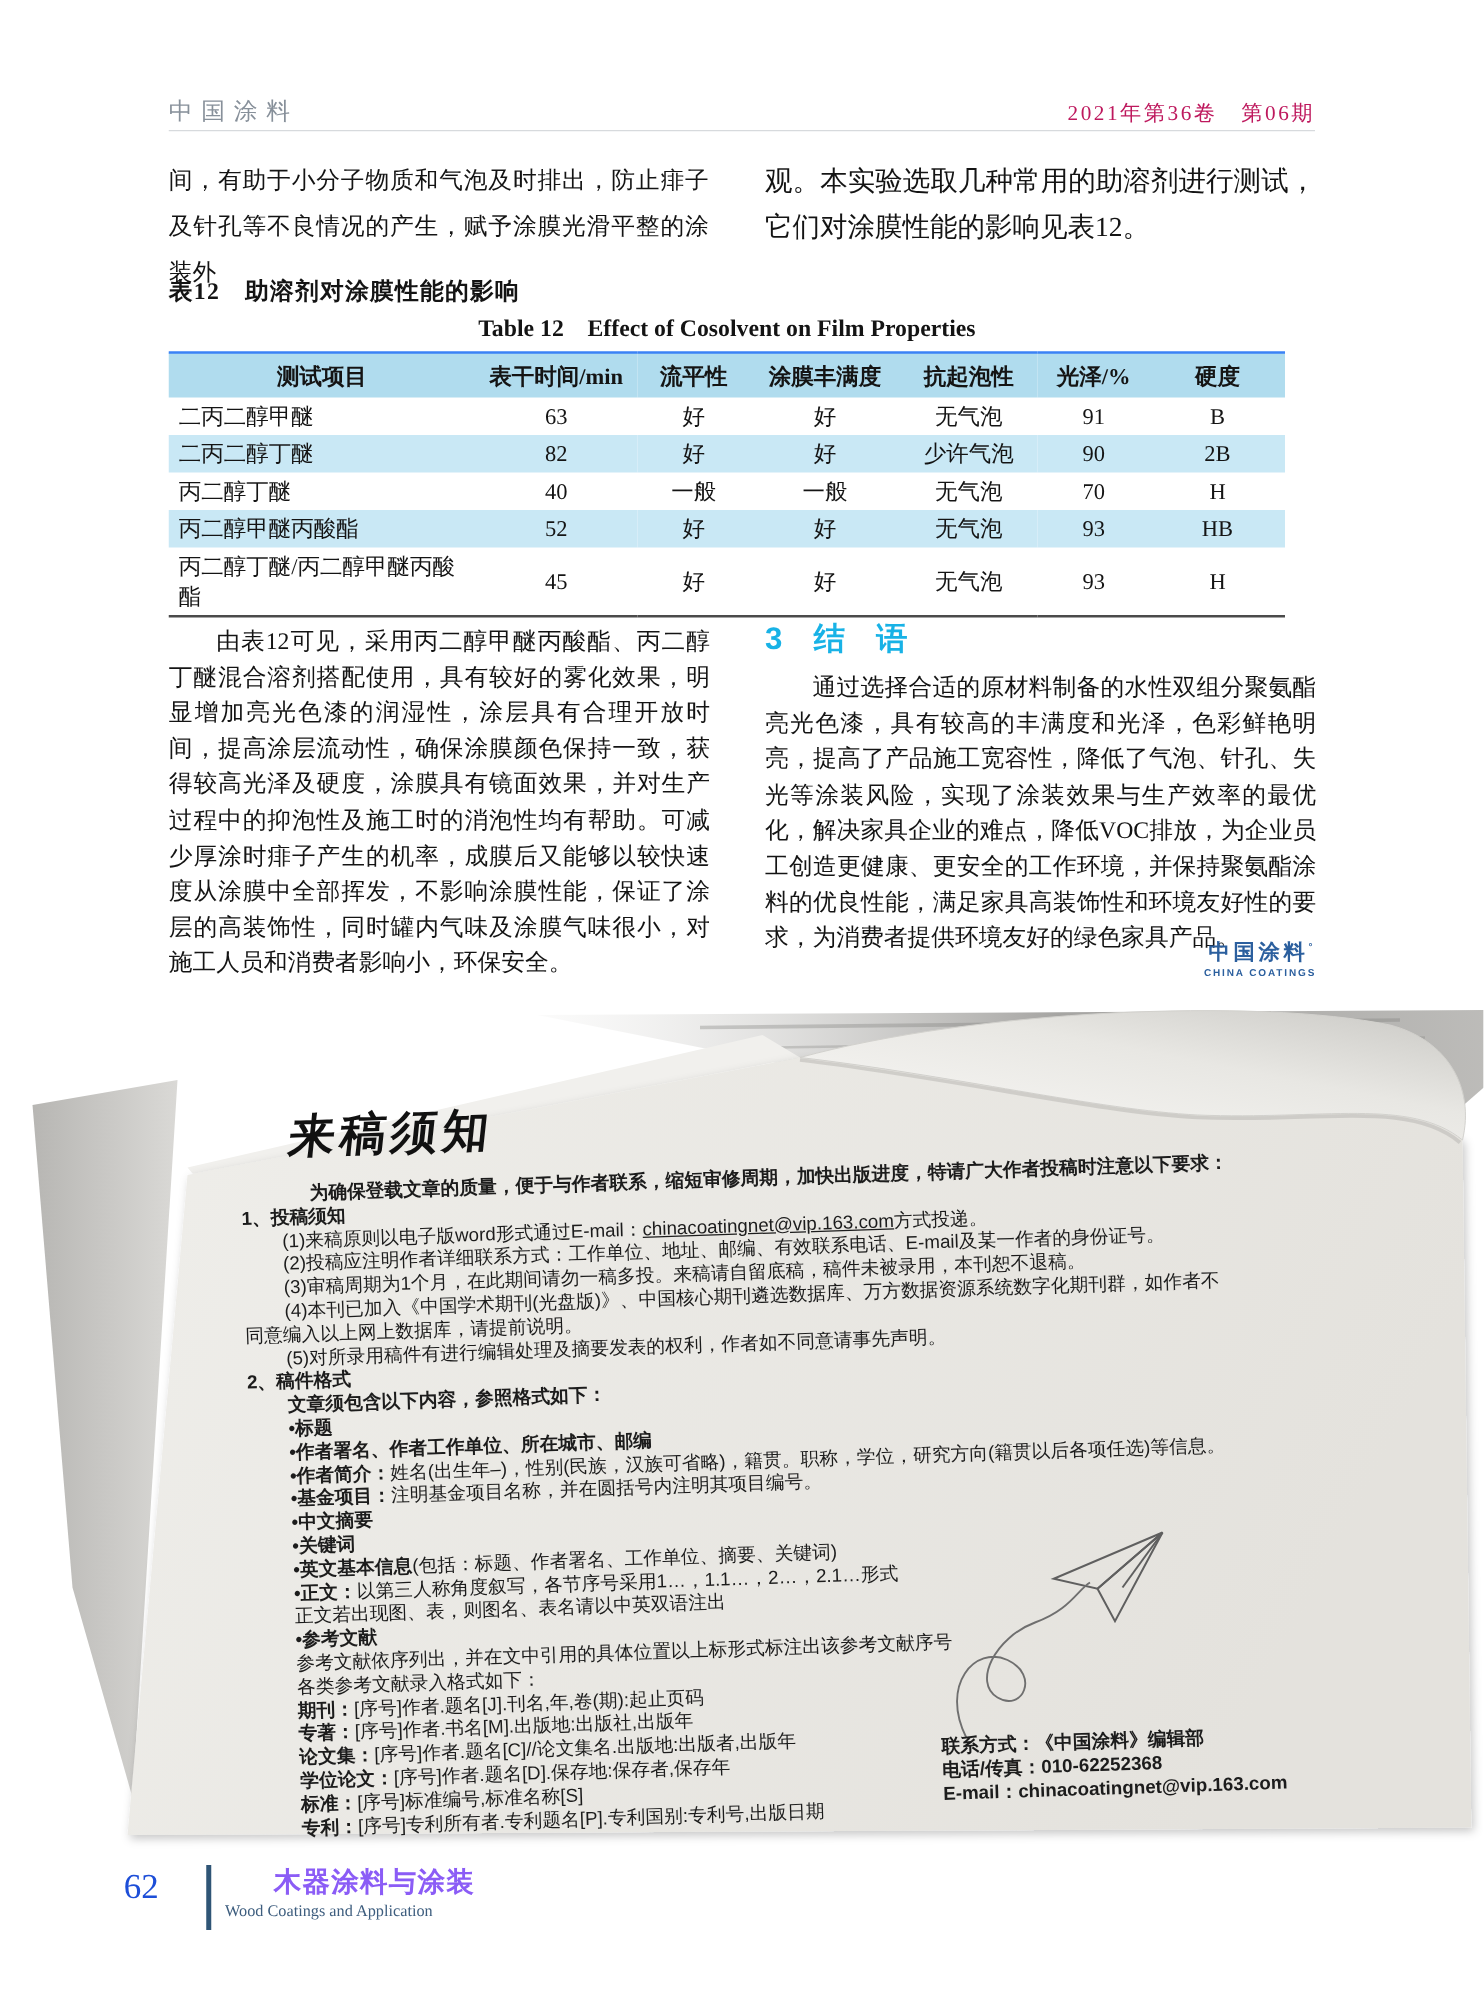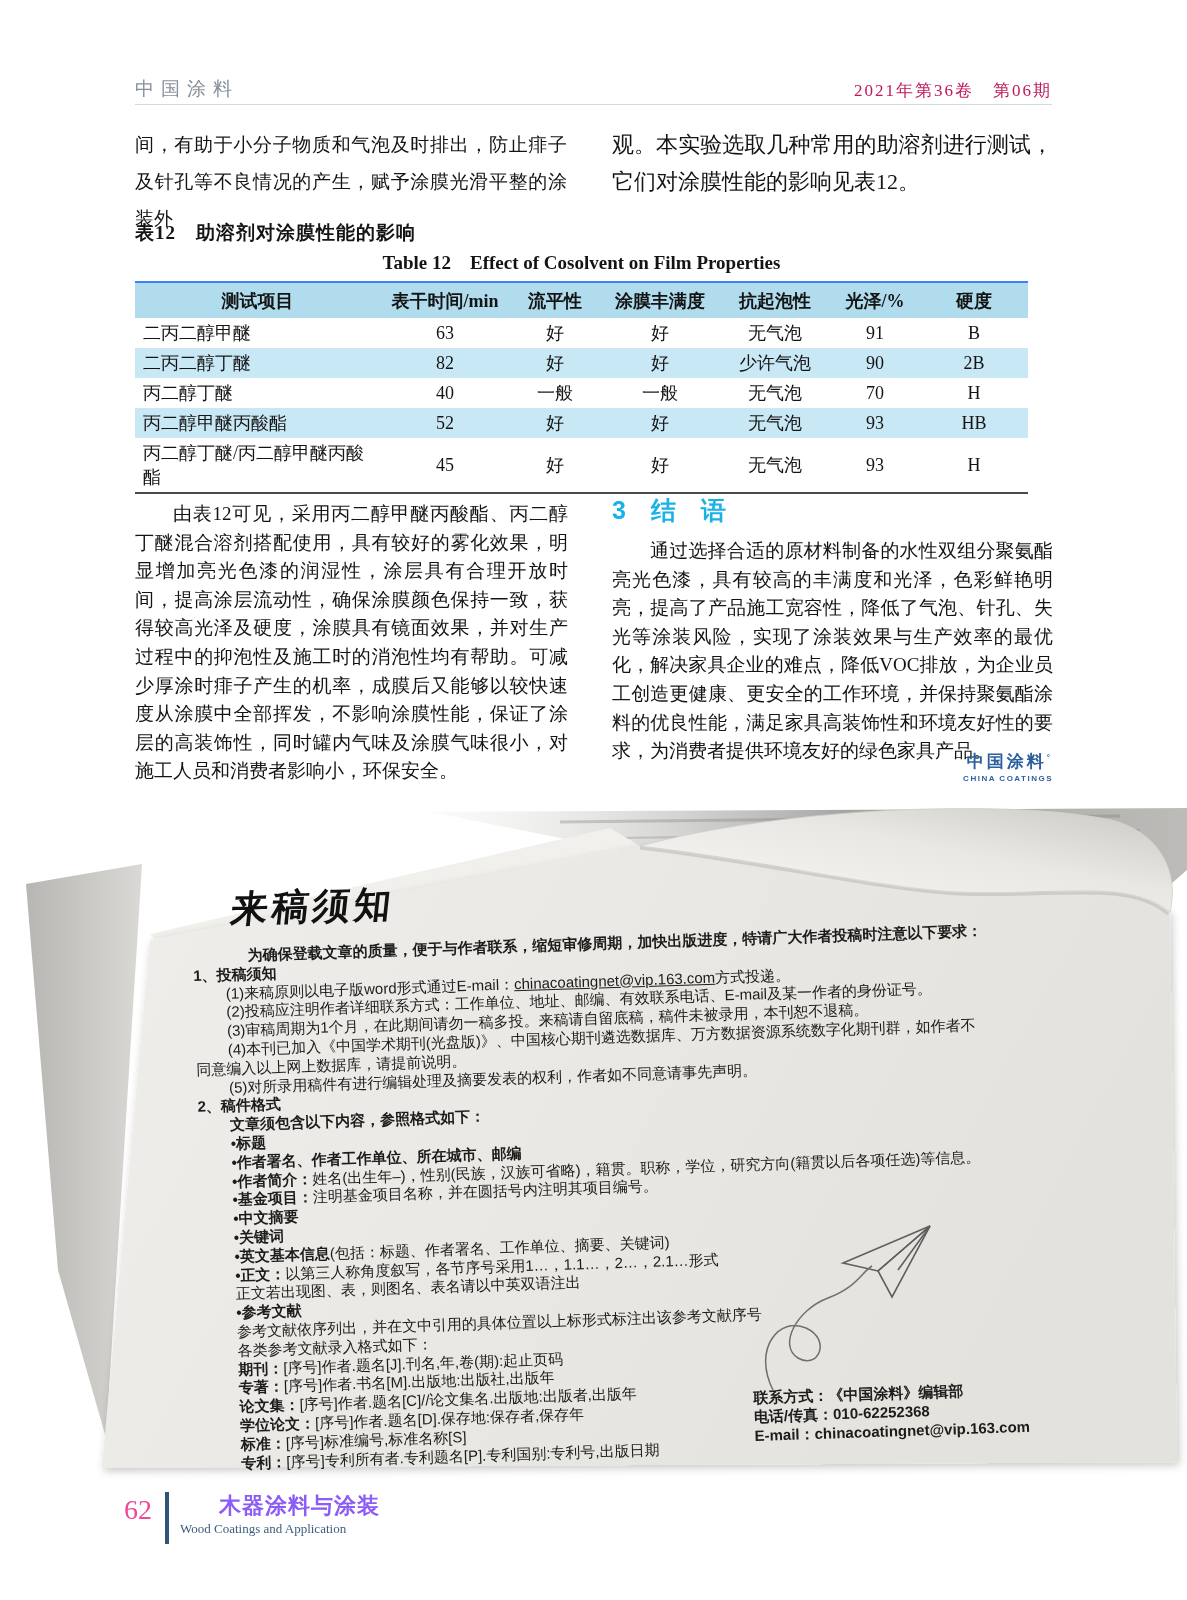--- a/index.html
+++ b/index.html
@@ -57,21 +57,21 @@
   .nline.p1{padding-left:32px;}
   .nline.p0{padding-left:0;}
   .email{text-decoration:underline;}
 
   
   .contact{left:753px;top:1388px;transform:rotate(-1.9deg);transform-origin:0 0;
            font-family:"Liberation Sans","DejaVu Sans",sans-serif;font-weight:bold;
            font-size:15px;line-height:19px;color:#1c1c1c;}
 
   
-  .foot-num{left:124px;top:1494px;font-size:28px;color:#ec4899;}
+  .foot-num{left:99px;top:1494px;font-size:28px;color:#1d4ed8;}
   .foot-bar{left:165px;top:1492px;width:4px;height:52px;background:#2f5576;}
   .foot-zh{left:180px;top:1491px;font-size:22px;font-weight:bold;color:#8b5cf6;
            font-family:"Liberation Sans","DejaVu Sans",sans-serif;letter-spacing:1px;margin-left:39px;}
   .foot-en{left:180px;top:1521px;font-size:13px;color:#3d5d7e;text-align:right;}
 </style>
 </head>
 <body>
 
 <div class="page">
 

